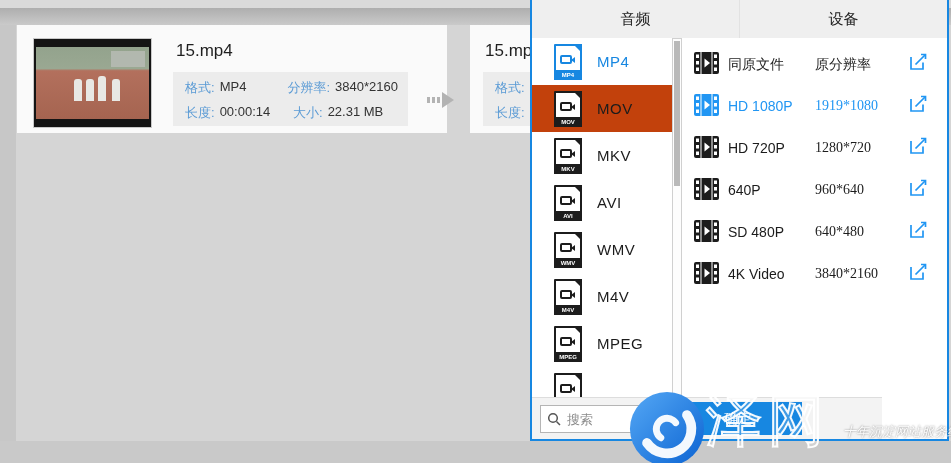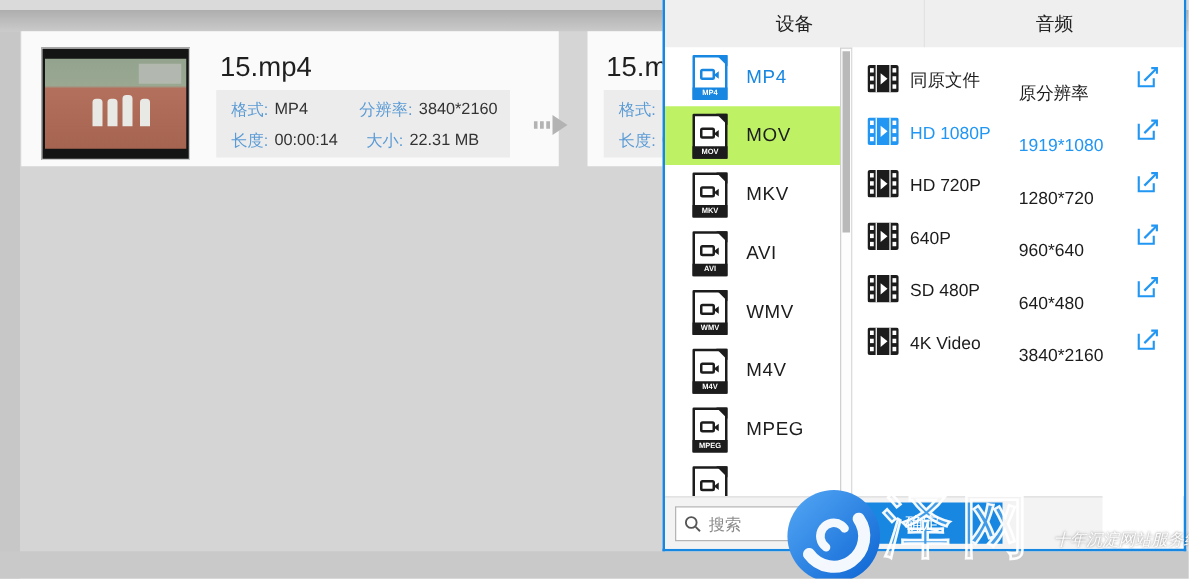--- a/index.html
+++ b/index.html
@@ -14,21 +14,21 @@
   .card{position:absolute;top:25px;height:108px;background:#fafafa;z-index:1;}
   .card-src{left:17px;width:430px;}
   .card-tgt{left:470px;width:470px;}
   .thumb{position:absolute;left:16px;top:13px;width:119px;height:90px;background:#141414;
          border:1px solid #c9c9c9;box-sizing:border-box;overflow:hidden;}
   .scene{position:absolute;left:2px;right:2px;top:8px;bottom:8px;
          background:linear-gradient(#93a38d 0%,#9aa892 30%,#b3705d 33%,#a56450 100%);}
   .bldg{position:absolute;right:4px;top:4px;width:34px;height:16px;background:#b9bdb6;opacity:.8;}
   .kid{position:absolute;bottom:18px;width:8px;height:22px;background:#e8e8e4;border-radius:3px 3px 0 0;}
   .k1{left:38px}.k2{left:50px}.k3{left:62px;height:25px}.k4{left:76px}
-  .file-title{position:absolute;left:159px;top:16px;font-size:22px;color:#1f1f1f;}
+  .file-title{position:absolute;left:159px;top:16px;font-size:17px;color:#1f1f1f;}
   .card-tgt .file-title{left:15px;}
   .metabox{position:absolute;left:156px;top:47px;width:235px;height:54px;background:#ececec;
            padding:7px 10px 0 12px;box-sizing:border-box;font-size:13px;}
   .card-tgt .metabox{left:13px;}
   .mline{display:flex;margin-bottom:7px;white-space:nowrap;}
   .mpair{display:flex;}
   .mpair.first{width:108px;}
   .mlabel{color:#5b9bd5;margin-right:5px;}
   .mvalue{color:#333;}
   .conv-arrow{position:absolute;left:427px;top:90px;z-index:1;}
@@ -39,21 +39,21 @@
   .tab{flex:1;display:flex;align-items:center;justify-content:center;font-size:15px;
        color:#222;cursor:default;border-left:1px solid #e2e2e2;}
   .tab:first-child{border-left:none;}
   .tab.active{background:#1787e1;color:#fff;border-left:none;}
   
   .fmt-list{position:absolute;left:0;top:38px;width:140px;height:359px;overflow:hidden;background:#fff;}
   .frow{position:absolute;left:0;width:140px;height:47px;display:flex;align-items:center;
         padding-left:22px;box-sizing:border-box;}
   .frow .flabel{margin-left:15px;font-size:15px;color:#1c1c1c;letter-spacing:.5px;}
   .frow.sel .flabel{color:#1787e1;}
-  .frow.hov{background:#bef264;}
+  .frow.hov{background:#c2410c;}
   .ficon{position:relative;width:28px;height:36px;background:#fff;border:2px solid #1c1c1c;
          border-radius:1px;box-sizing:border-box;flex:none;}
   .ficon .fold{position:absolute;top:-2px;right:-2px;width:0;height:0;
                border-top:9px solid #1c1c1c;border-left:9px solid transparent;}
   .ficon .cam{position:absolute;top:9px;left:4px;width:12px;height:9px;border:2px solid #1c1c1c;
               border-radius:2px;box-sizing:border-box;}
   .ficon .cam:after{content:'';position:absolute;right:-5px;top:0;width:0;height:0;
               border-right:4px solid #1c1c1c;border-top:3px solid transparent;border-bottom:3px solid transparent;}
   .ficon .tag{position:absolute;bottom:-2px;left:-2px;right:-2px;height:10px;background:#1c1c1c;
               color:#fff;font-size:6px;font-weight:bold;text-align:center;line-height:10px;}
@@ -64,21 +64,21 @@
   .frow.sel .tag{background:#1787e1;}
   
   .sbar{position:absolute;left:140px;top:38px;width:10px;height:359px;background:#fdfdfd;
         border:1px solid #d0d0d0;box-sizing:border-box;}
   .sthumb{position:absolute;left:1px;top:2px;width:6px;height:145px;background:#b9b9b9;}
   
   .profiles{position:absolute;left:150px;top:38px;width:265px;height:359px;background:#fff;}
   .prow{position:absolute;left:0;width:265px;height:42px;color:#1c1c1c;}
   .prow .picon{position:absolute;left:12px;top:10px;color:#1c1c1c;}
   .prow .pname{position:absolute;left:46px;top:14px;font-size:14px;}
-  .prow .pres{position:absolute;left:133px;top:24px;font-size:14px;}
+  .prow .pres{position:absolute;left:133px;top:14px;font-size:14px;font-family:Liberation Serif, serif;}
   .prow .pedit{position:absolute;left:226px;top:10px;color:#2196f3;cursor:pointer;}
   .prow.sel{color:#2196f3;}
   .prow.sel .picon{color:#2196f3;}
   
   .pbottom{position:absolute;left:0;bottom:0;width:350px;height:42px;background:#f3f3f3;
            border-top:1px solid #ddd;box-sizing:border-box;}
   .searchbox{position:absolute;left:8px;top:7px;width:128px;height:28px;background:#fff;
              border:1px solid #b5b5b5;box-sizing:border-box;display:flex;align-items:center;}
   .searchbox svg{margin:0 4px 0 6px;flex:none;}
   .searchbox input{border:none;outline:none;width:85px;font-size:13px;color:#444;
@@ -164,22 +164,22 @@
           </span>
       </div>
     </div>
   </div>
 
   <div class="bottom-gray"></div>
 
   <div class="popup">
 
     <div class="tabs">
+      <div class="tab">音频</div>
       <div class="tab">设备</div>
-      <div class="tab">音频</div>
     </div>
 
     <div class="fmt-list">
       <div class="frow sel" style="top:0px">
           <span class="ficon">
             <span class="fold"></span>
             <span class="cam"></span>
             <span class="tag">MP4</span>
           </span>
           <span class="flabel">MP4</span>

